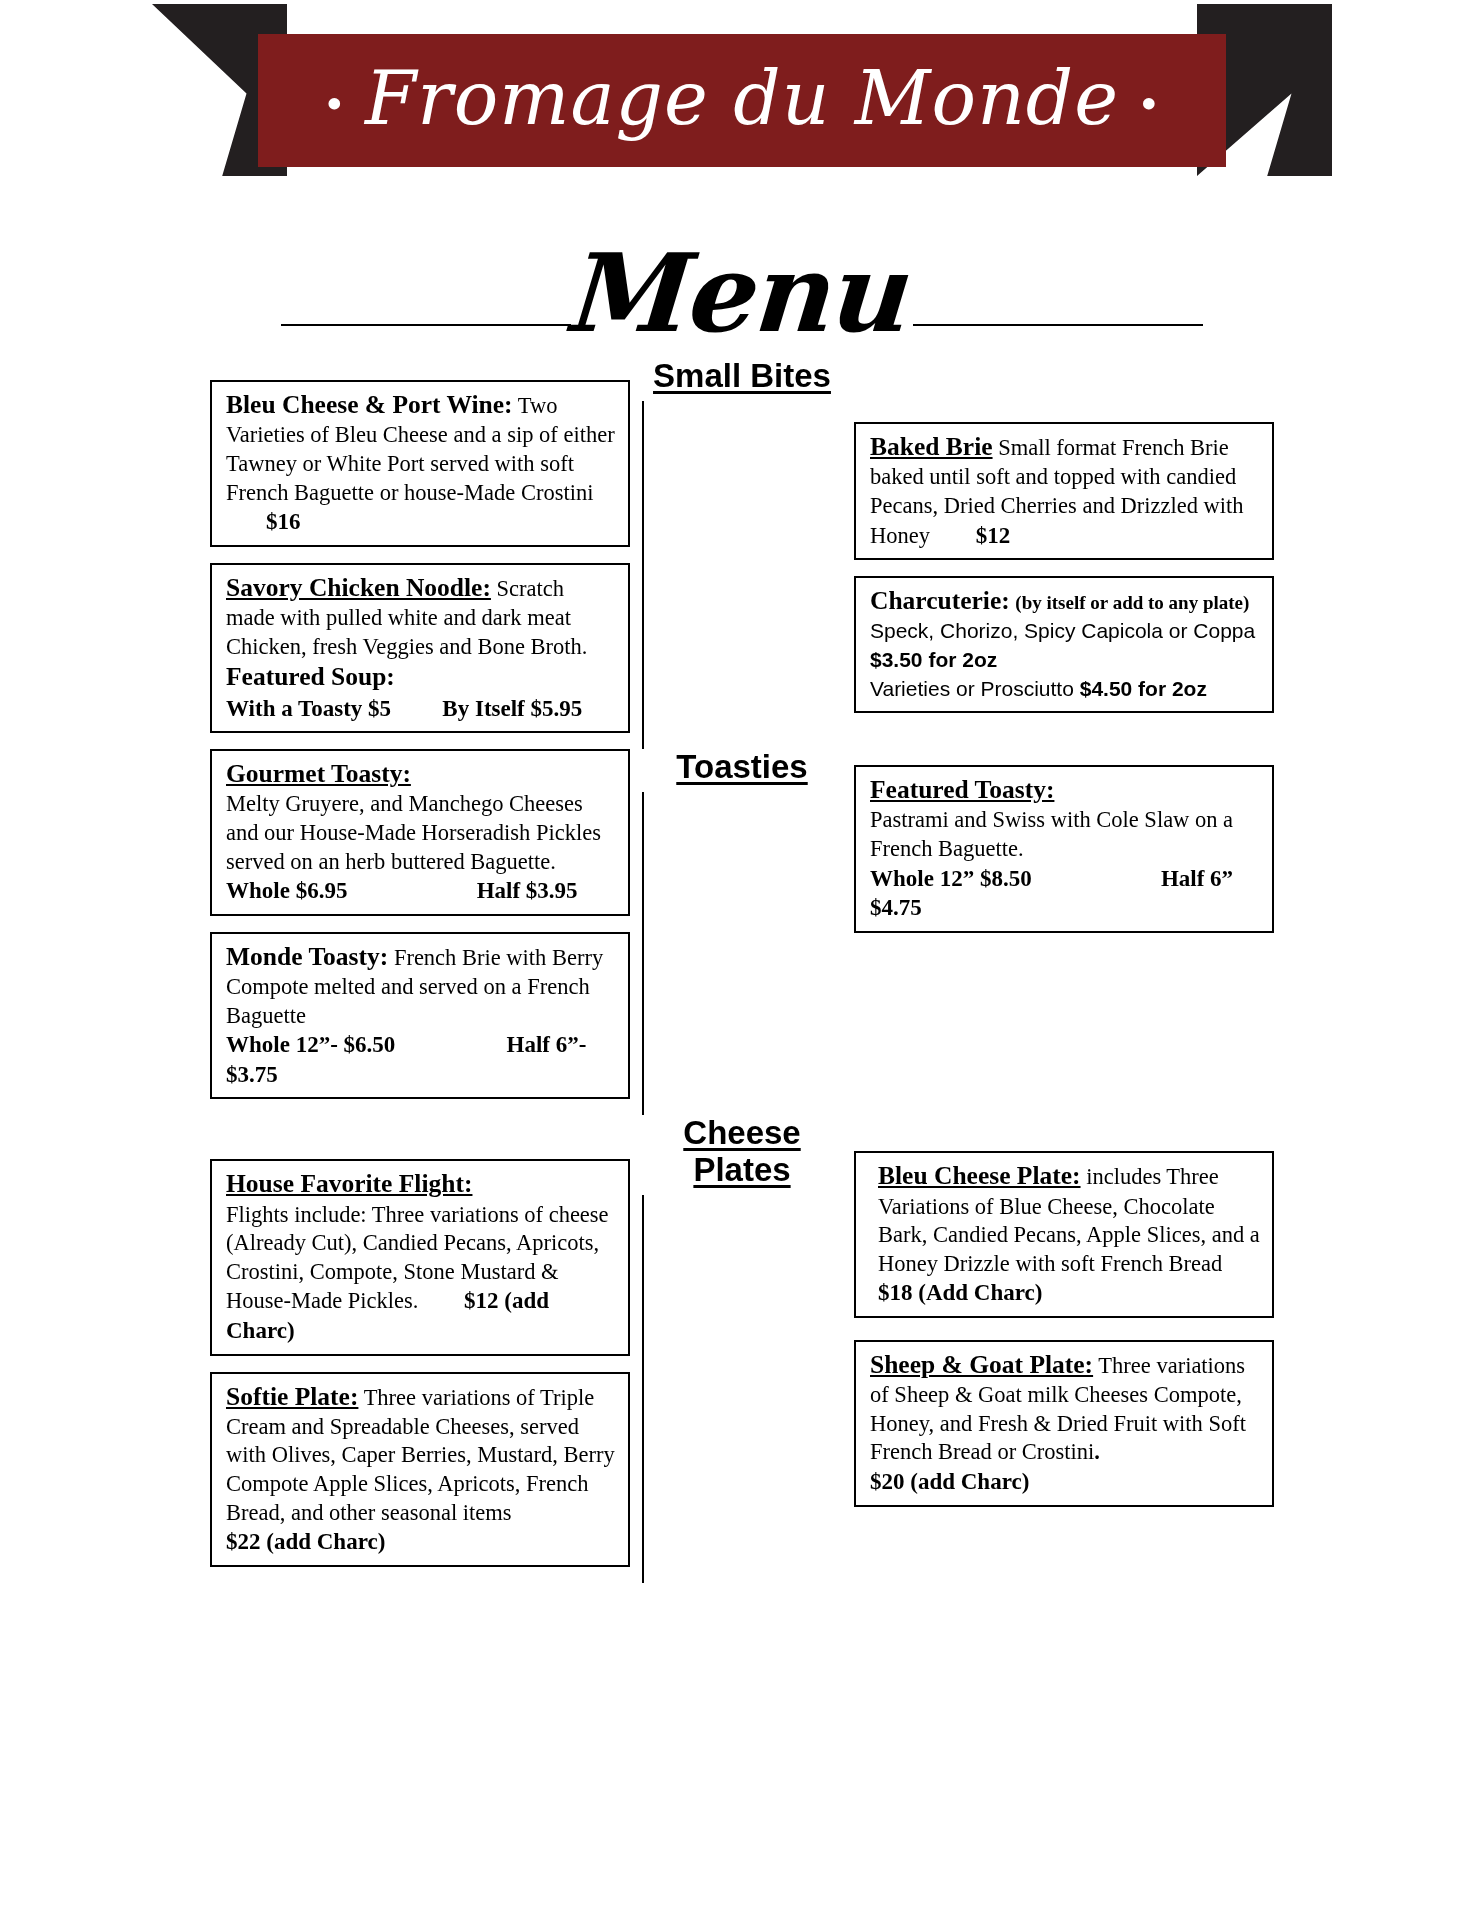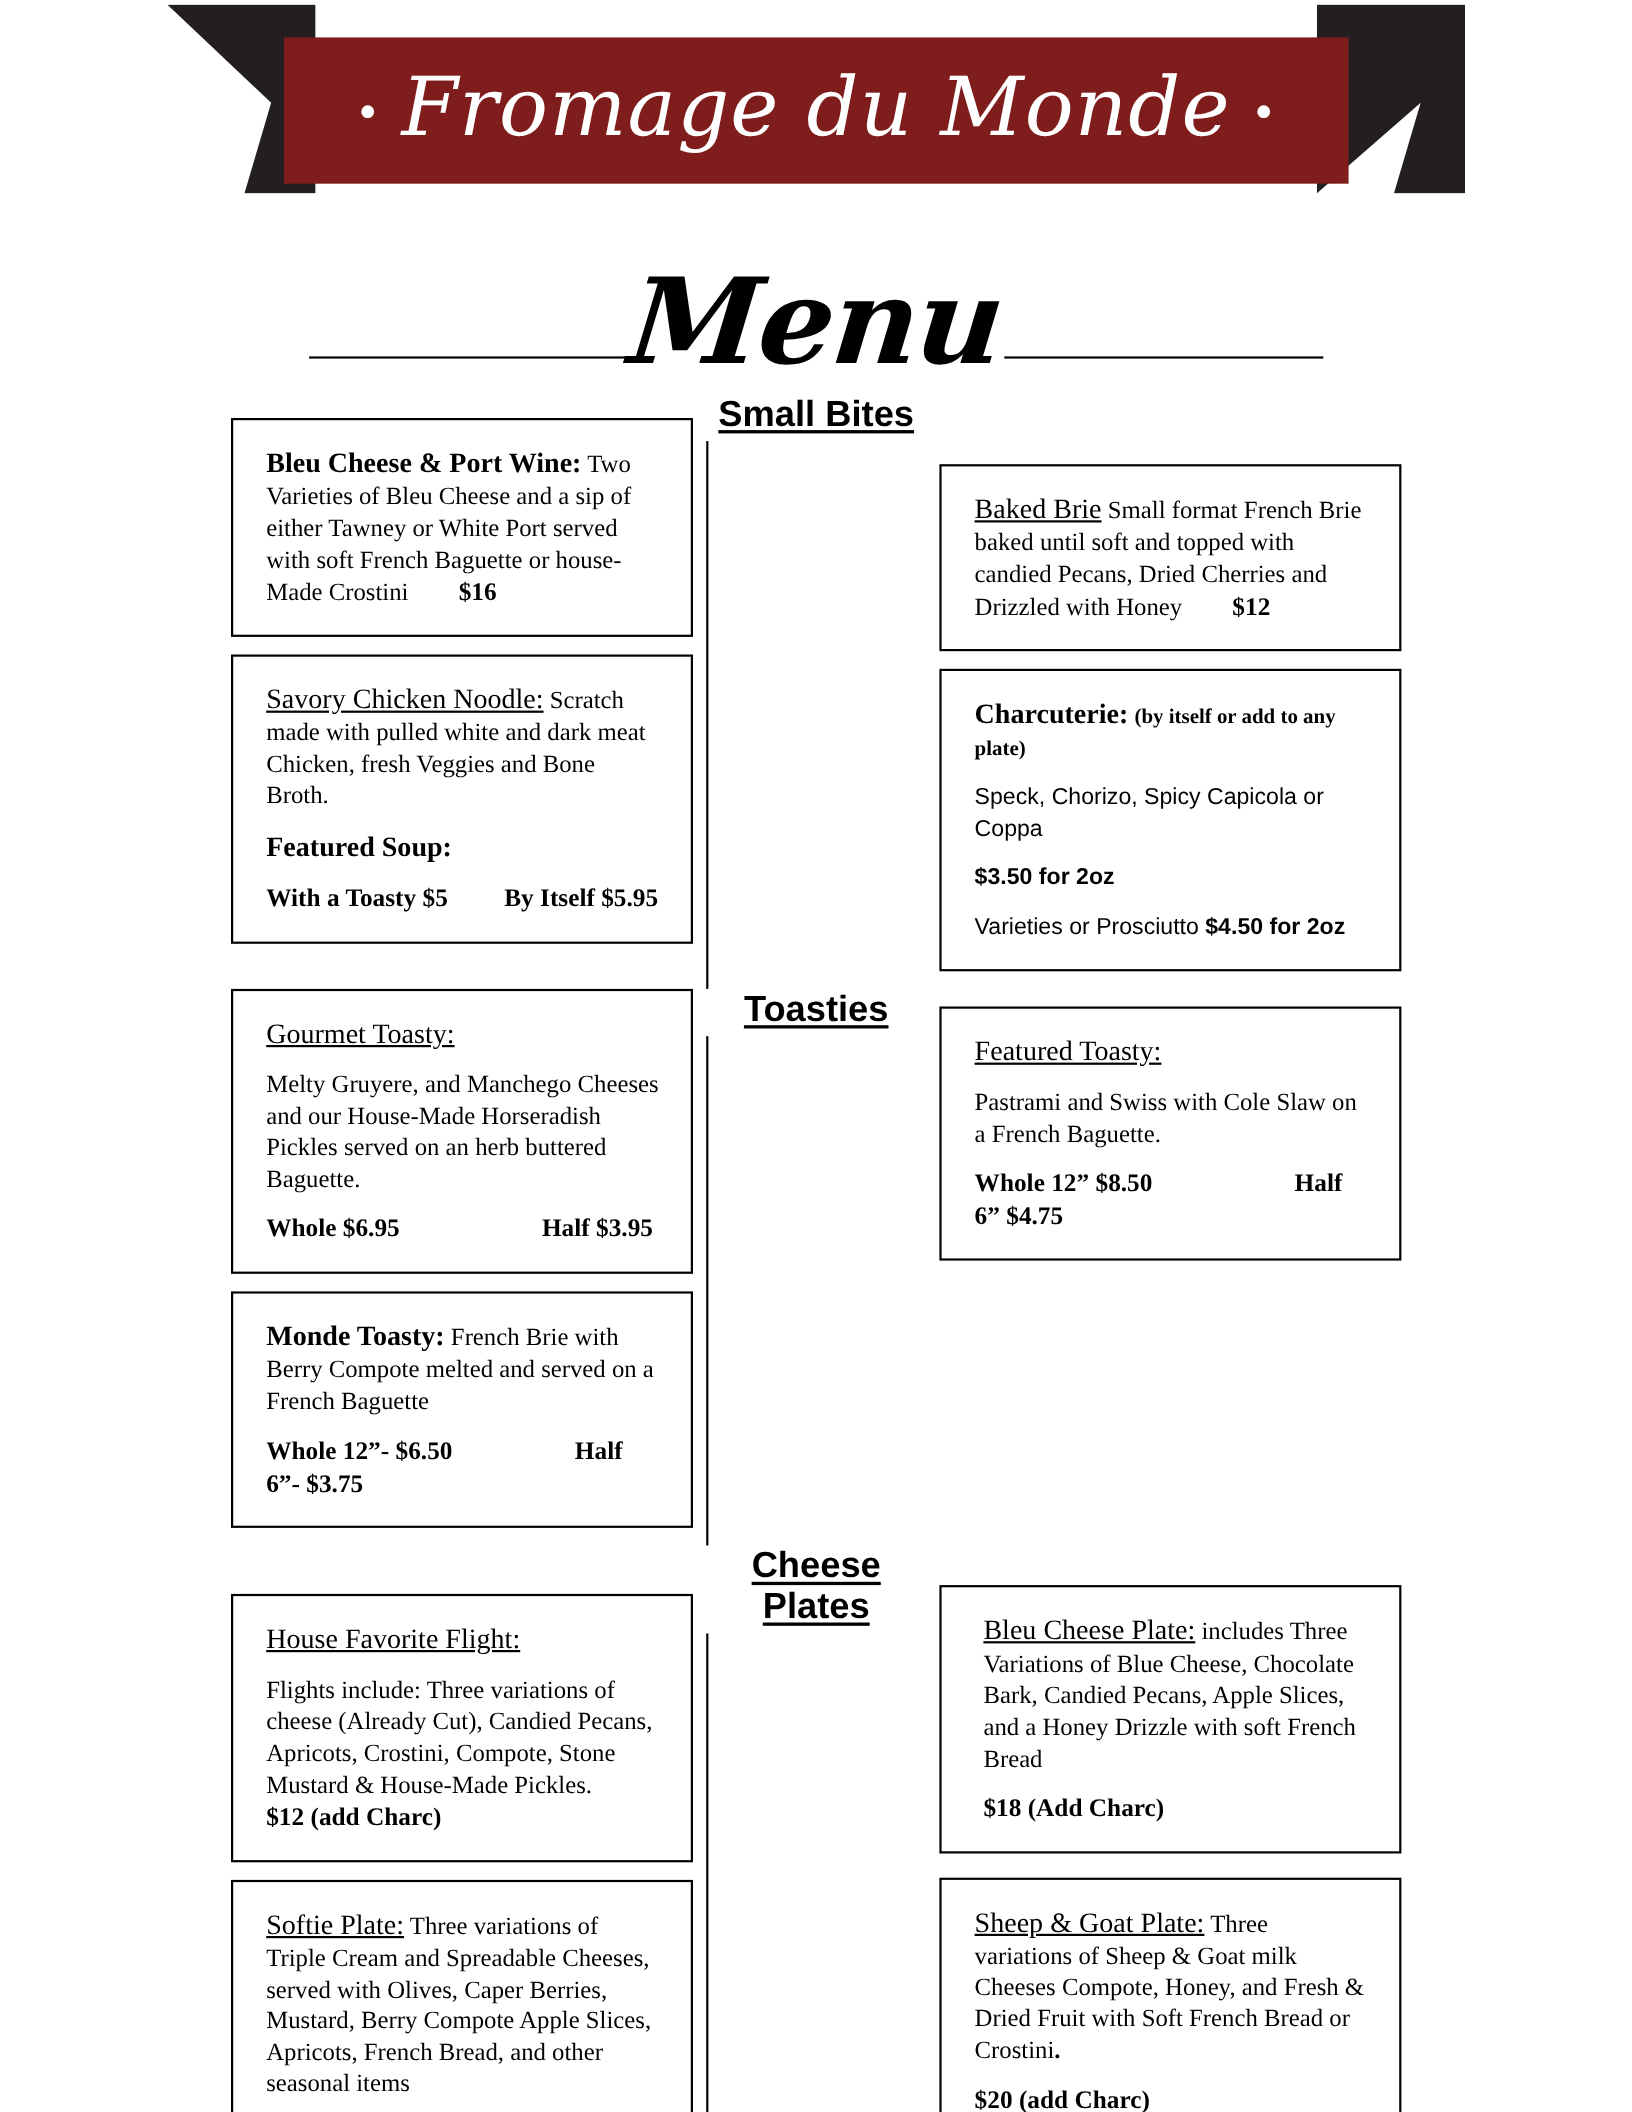--- a/index.html
+++ b/index.html
@@ -97,24 +97,24 @@
 
   
   .box{
     border:2px solid #000;
     padding:7px 12px 8px 14px;
     margin-bottom:16px;
     font-size:22.5px;
     line-height:1.27;
     box-sizing:border-box;
   }
-  .box p{margin:16px;}
+  .box p{margin:0;}
   .b{font-weight:bold;}
   .hd{font-weight:bold;font-size:25.5px;}
-  .hd-u{font-weight:normal;font-size:25.5px;text-decoration:underline;text-underline-offset:2px;}
+  .hd-u{font-weight:bold;font-size:25.5px;text-decoration:underline;text-underline-offset:2px;}
   .sans{font-family:"Liberation Sans", sans-serif;font-size:21px;}
   .sans-b{font-family:"Liberation Sans", sans-serif;font-weight:bold;font-size:21px;}
   .small-b{font-weight:bold;font-size:19px;}
   .priceline{font-weight:bold;font-size:23px;}
   .sp{display:inline-block;width:40px;}
   .sp-lg{display:inline-block;width:100px;}
   .sp-xl{display:inline-block;width:118px;}
   .gap-t{margin-top:12px;}
 </style>
 </head>

